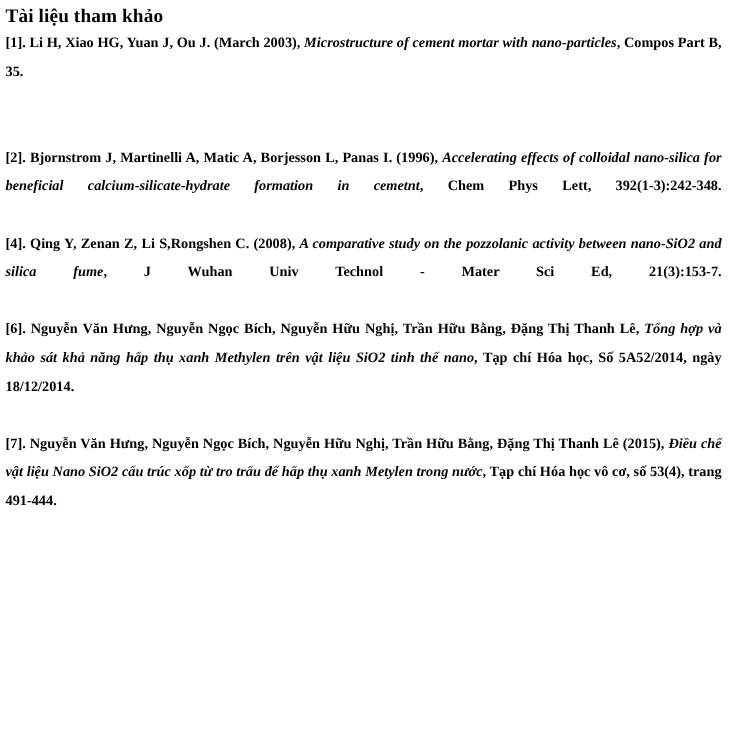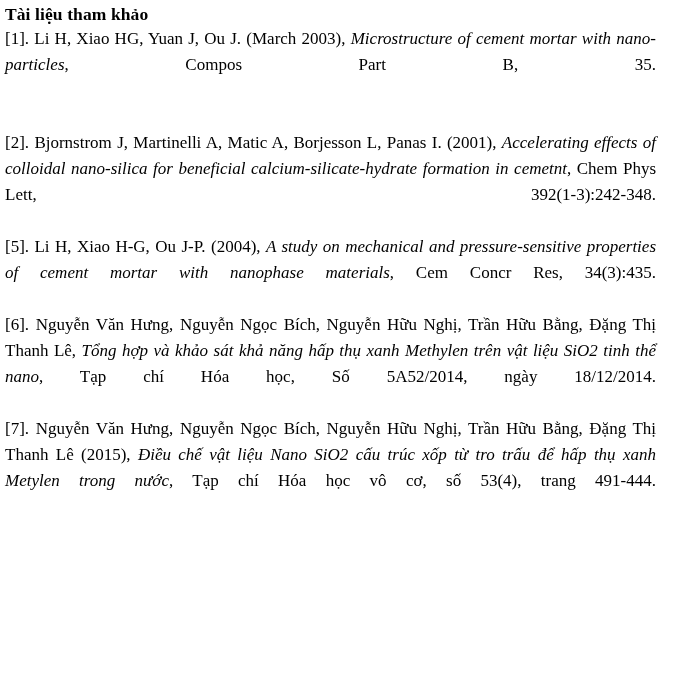--- a/index.html
+++ b/index.html
@@ -28,27 +28,28 @@
     margin: 0 0 0 0;
     letter-spacing: 0.1px;
     white-space: nowrap;
   }
   .ref-list {
     margin: 0;
     padding: 0;
     list-style: none;
   }
   .ref {
-    font-size: 17px;
+    font-size: 13px;
     line-height: 26px;
     margin: 0;
     padding: 0;
     text-align: justify;
     text-justify: inter-word;
     word-spacing: 0px;
+    font-weight: bold;
   }
   
   .ref::after {
     content: "";
     display: inline-block;
     width: 100%;
   }
   .ref.gap-after {
     margin-bottom: 26px;
   }
@@ -58,19 +59,19 @@
 </style>
 </head>
 <body>
 
 <div class="page">
 
   <h1 class="doc-title">Tài liệu tham khảo</h1>
 
   <div class="ref-list" id="ref-list">
       <p class="ref gap-after"><span>[1].</span><span> Li H, Xiao HG, Yuan J, Ou J. (March 2003), </span><i>Microstructure of cement mortar with nano-particles</i><span>, Compos Part B, 35.</span></p>
-      <p class="ref"><span>[2].</span><span> Bjornstrom J, Martinelli A, Matic A, Borjesson L, Panas I. (2001), </span><i>Accelerating effects of colloidal nano-silica for beneficial calcium-silicate-hydrate formation in cemetnt</i><span>, Chem Phys Lett, 392(1-3):242-348.</span></p>
-      <p class="ref"><span>[5].</span><span> Li H, Xiao H-G, Ou J-P. (2004), </span><i>A study on mechanical and pressure-sensitive properties of cement mortar with nanophase materials</i><span>, Cem Concr Res, 34(3):435.</span></p>
+      <p class="ref"><span>[2].</span><span> Bjornstrom J, Martinelli A, Matic A, Borjesson L, Panas I. (1996), </span><i>Accelerating effects of colloidal nano-silica for beneficial calcium-silicate-hydrate formation in cemetnt</i><span>, Chem Phys Lett, 392(1-3):242-348.</span></p>
+      <p class="ref"><span>[4].</span><span> Qing Y, Zenan Z, Li S,Rongshen C. (2008), </span><i>A comparative study on the pozzolanic activity between nano-SiO2 and silica fume</i><span>, J Wuhan Univ Technol - Mater Sci Ed, 21(3):153-7.</span></p>
       <p class="ref"><span>[6].</span><span> Nguyễn Văn Hưng, Nguyễn Ngọc Bích, Nguyễn Hữu Nghị, Trần Hữu Bằng, Đặng Thị Thanh Lê, </span><i>Tổng hợp và khảo sát khả năng hấp thụ xanh Methylen trên vật liệu SiO2 tinh thể nano</i><span>, Tạp chí Hóa học, Số 5A52/2014, ngày 18/12/2014.</span></p>
       <p class="ref"><span>[7].</span><span> Nguyễn Văn Hưng, Nguyễn Ngọc Bích, Nguyễn Hữu Nghị, Trần Hữu Bằng, Đặng Thị Thanh Lê (2015), </span><i>Điều chế vật liệu Nano SiO2 cấu trúc xốp từ tro trấu để hấp thụ xanh Metylen trong nước</i><span>, Tạp chí Hóa học vô cơ, số 53(4), trang 491-444.</span></p>
     </div>
 
 </div>
 
 </body></html>

